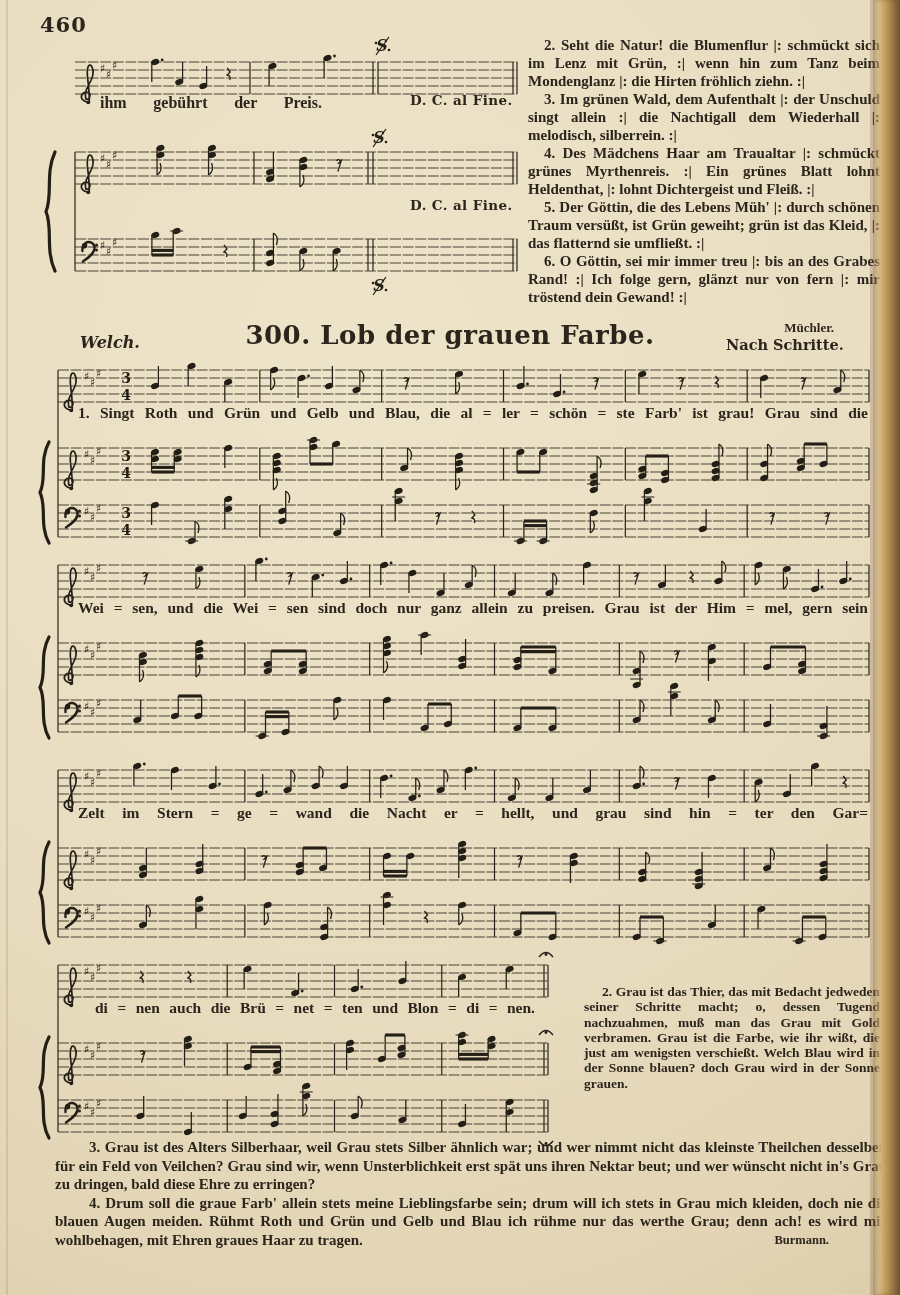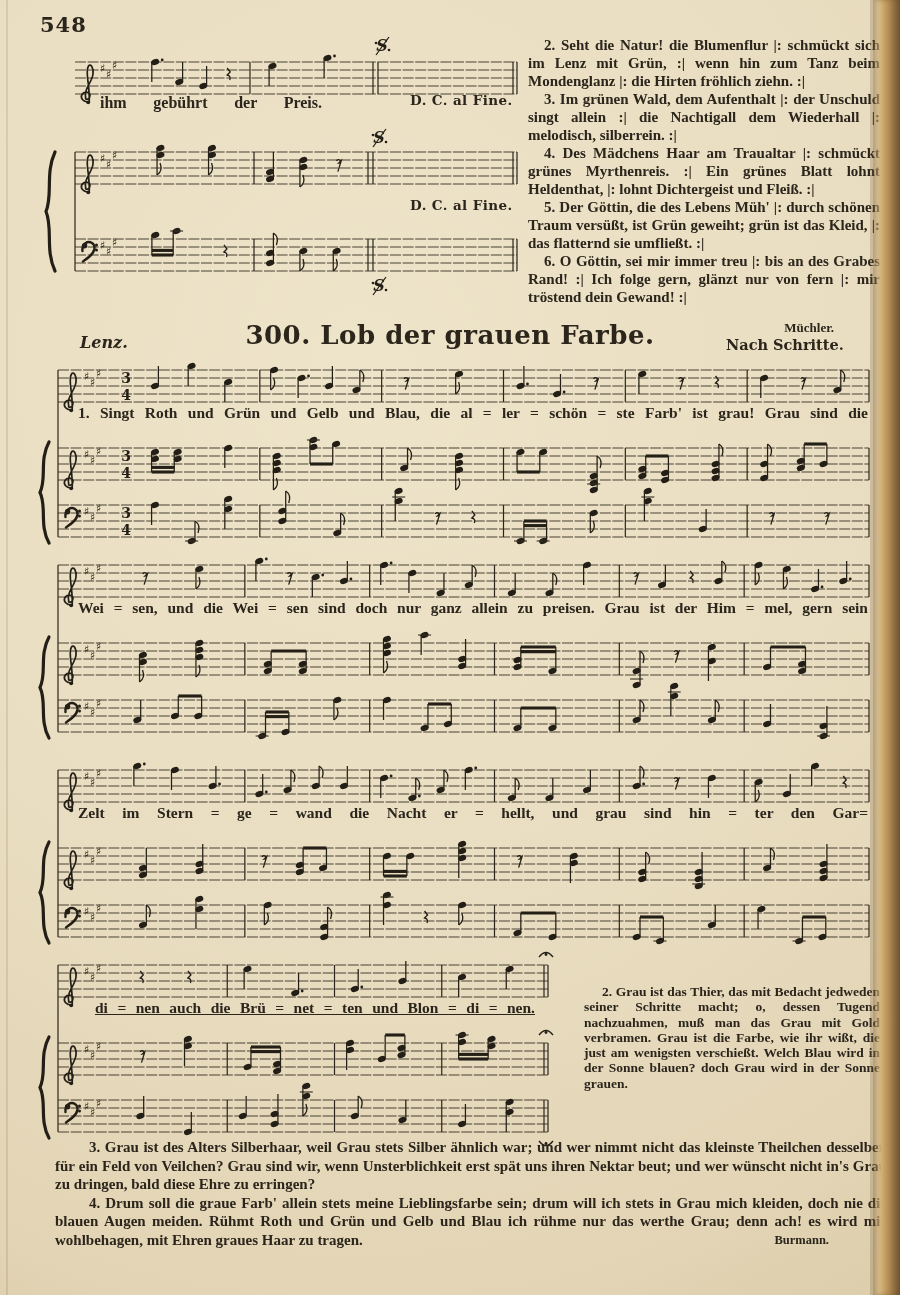--- a/index.html
+++ b/index.html
@@ -45,37 +45,37 @@
   .tempo{position:absolute;left:80px;top:333px;font:italic bold 16px "DejaVu Serif",serif;}
   .title{position:absolute;left:220px;top:320px;width:460px;text-align:center;
     font:bold 26px "DejaVu Serif",serif;letter-spacing:.5px;white-space:nowrap;}
   .credit{position:absolute;left:726px;top:336px;font:bold 14.5px "DejaVu Serif",serif;white-space:nowrap;}
 
   .lyr{position:absolute;font:bold 15.5px "Liberation Serif",serif;
     text-align:justify;text-align-last:justify;}
   #lyr1{left:78px;top:404px;width:790px;}
   #lyr2{left:78px;top:599px;width:790px;}
   #lyr3{left:78px;top:804px;width:790px;}
-  #lyr4{left:95px;top:999px;width:440px;text-decoration:underline;}
+  #lyr4{left:95px;top:999px;width:440px;}
 
   .v2block{position:absolute;left:584px;top:984px;width:296px;
     font:bold 13.5px "Liberation Serif",serif;line-height:15.3px;text-align:justify;text-indent:18px;}
 
   .bottom{position:absolute;left:55px;top:1138px;width:832px;
     font:bold 15px "Liberation Serif",serif;line-height:18.5px;text-align:justify;}
   .bottom p{margin:0;text-indent:34px;}
   .battr{position:absolute;right:58px;bottom:0;font-size:12.5px;font-family:Liberation Serif, serif;}
 </style>
 </head>
 <body>
 
 <div class="page">
   <div class="crease"></div>
 
-  <div class="pagenum">548</div>
+  <div class="pagenum">460</div>
 
   <svg id="topmusic" width="505" height="285">
       <g>
         <line x1="45" y1="28" x2="487" y2="28" class="sl"></line>
         <line x1="45" y1="36" x2="487" y2="36" class="sl"></line>
         <line x1="45" y1="44" x2="487" y2="44" class="sl"></line>
         <line x1="45" y1="52" x2="487" y2="52" class="sl"></line>
         <line x1="45" y1="60" x2="487" y2="60" class="sl"></line>
         <g transform="translate(50,28)">
           <path d="M8,40 C3,40 0,36 2,32.5 C4,29 10,29.5 10,33.5 C10,37 6,38.5 5.5,36 M5.8,37 C3.5,26 12,21 13,12 C13.8,5.5 10.5,1 8.5,4 C6,8 7.5,15 8.3,22 C9,29 9.6,34 9.2,40.5" class="cf"></path>
@@ -206,21 +206,21 @@
 
   <div class="rcol">
     <p>2.  Seht die Natur! die Blumenflur |: schmückt sich im Lenz mit Grün, :| wenn hin zum Tanz beim Mondenglanz |: die Hirten fröhlich ziehn. :|</p>
     <p>3.  Im grünen Wald, dem Aufenthalt |: der Unschuld singt allein :| die Nachtigall dem Wiederhall |: melodisch, silberrein. :|</p>
     <p>4.  Des Mädchens Haar am Traualtar |: schmückt grünes Myrthenreis. :| Ein grünes Blatt lohnt Heldenthat, |: lohnt Dichtergeist und Fleiß. :|</p>
     <p>5.  Der Göttin, die des Lebens Müh' |: durch schönen Traum versüßt, ist Grün geweiht; grün ist das Kleid, |: das flatternd sie umfließt. :|</p>
     <p>6.  O Göttin, sei mir immer treu |: bis an des Grabes Rand! :| Ich folge gern, glänzt nur von fern |: mir tröstend dein Gewand! :|</p>
     <div class="attr">Müchler.</div>
   </div>
 
-  <div class="tempo">Lenz.</div>
+  <div class="tempo">Welch.</div>
   <div class="title">300.  Lob der grauen Farbe.</div>
   <div class="credit">Nach Schritte.</div>
 
   <svg id="sys1" class="sys" width="845" height="192">
       <g>
         <path d="M19,84 C9,102.18 17,120.36 10,134.5 C17,148.64 9,166.82 19,185" class="br"></path>
         <line x1="28" y1="12" x2="28" y2="179" class="bl"></line>
         <line x1="28" y1="12" x2="839" y2="12" class="sl"></line>
         <line x1="28" y1="20" x2="839" y2="20" class="sl"></line>
         <line x1="28" y1="28" x2="839" y2="28" class="sl"></line>

